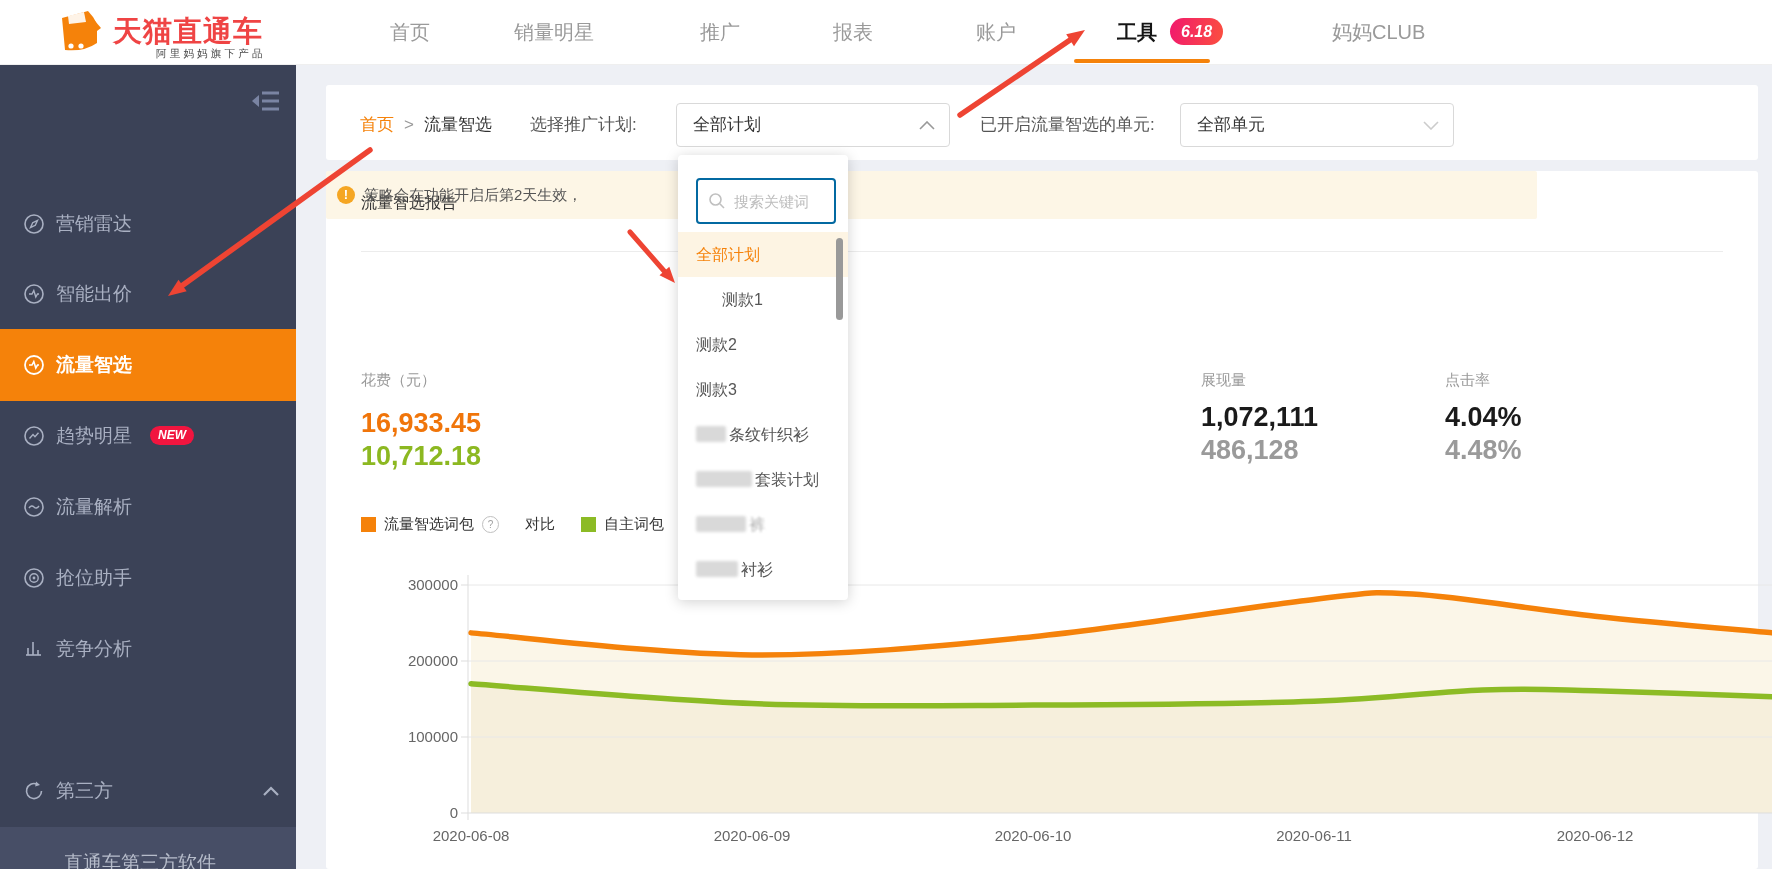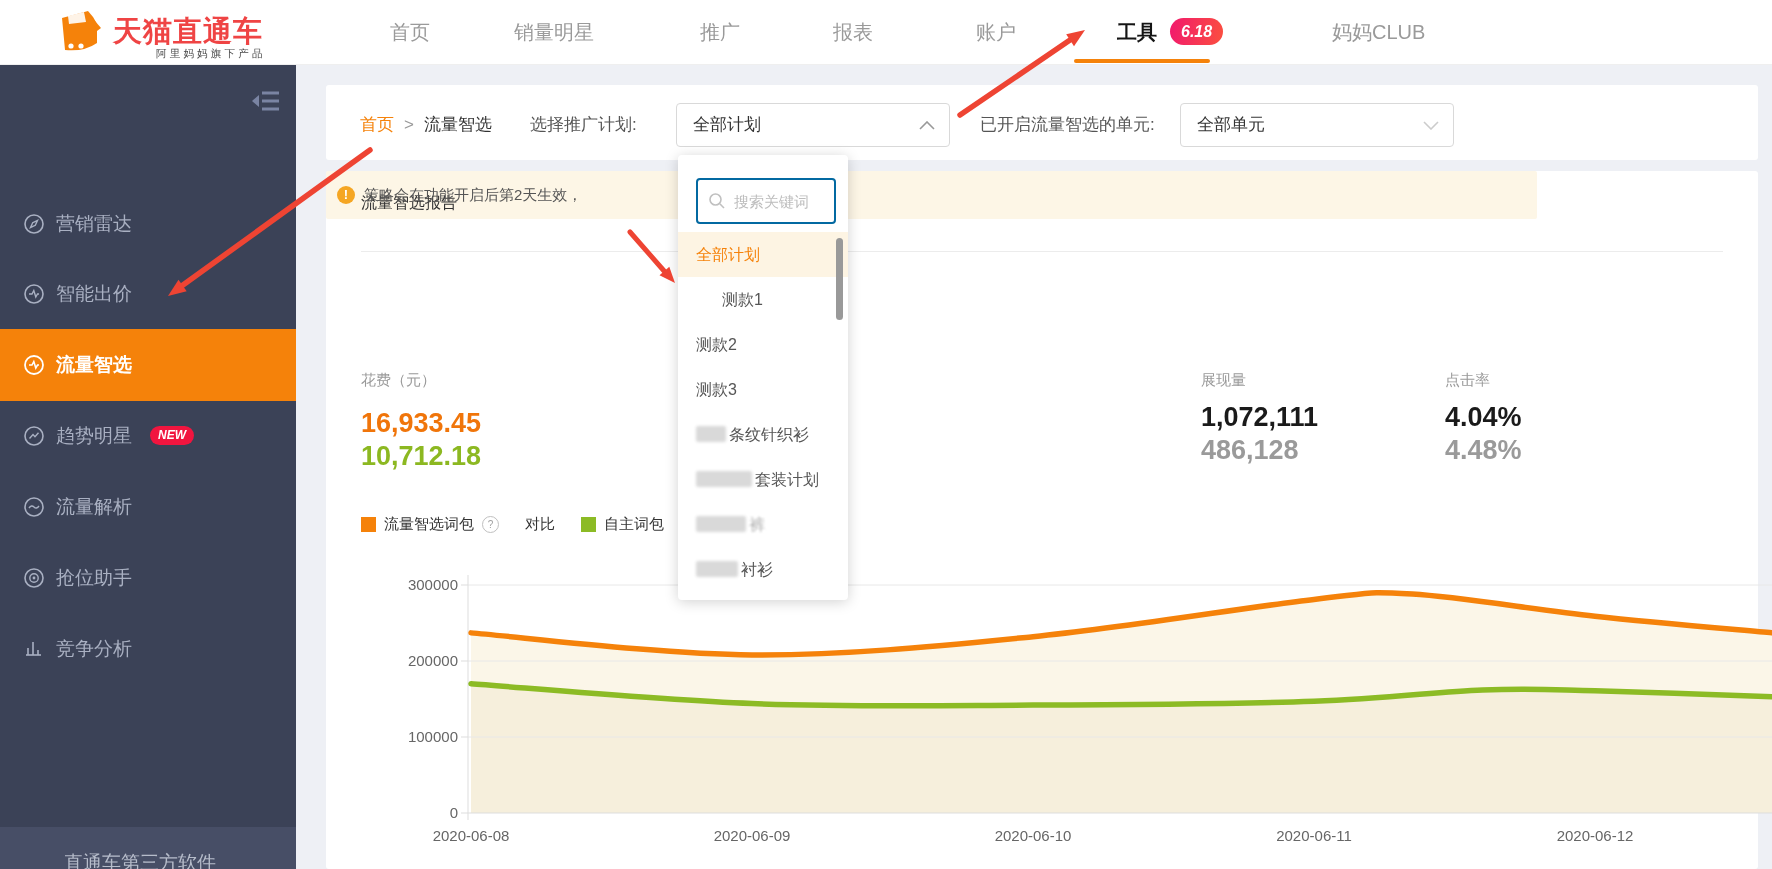--- a/index.html
+++ b/index.html
@@ -162,20 +162,30 @@
           <path d="M6 18 V11"></path>
             <path d="M11 18 V5"></path>
             <path d="M16 18 V13"></path>
             <path d="M4 18 H19"></path>
         </g>
       </svg>
       <span class="lbl">竞争分析</span>
     </div>
 
 
+    <div class="side-item abs" style="top:707px;">
+      <svg class="sicon" viewBox="0 0 24 24">
+        <path d="M19.5 12 A7.5 7.5 0 1 1 15 5.2" fill="none" stroke="currentColor" stroke-width="1.6"></path>
+        <path d="M14 2.5 L18 6 L13.2 7.5 Z" fill="currentColor"></path>
+      </svg>
+      <span class="lbl">第三方</span>
+      <svg class="abs" style="left:262px;top:15px;width:18px;height:11px;" viewBox="0 0 18 11">
+        <polyline points="2,9 9,2 16,9" fill="none" stroke="#a9b0c2" stroke-width="2.2"></polyline>
+      </svg>
+    </div>
 
     <div id="side-sub" class="abs" style="top:699px;top:763px;">
       <span class="lbl">直通车第三方软件</span>
     </div>
   </div>
 
   <div id="crumb-card" class="abs card">
     <span class="crumb-txt abs" style="left:34px;color:#f5820a;">首页</span>
     <span class="crumb-txt abs" style="left:78px;color:#999;">&gt;</span>
     <span class="crumb-txt abs" style="left:98px;color:#333;">流量智选</span>

